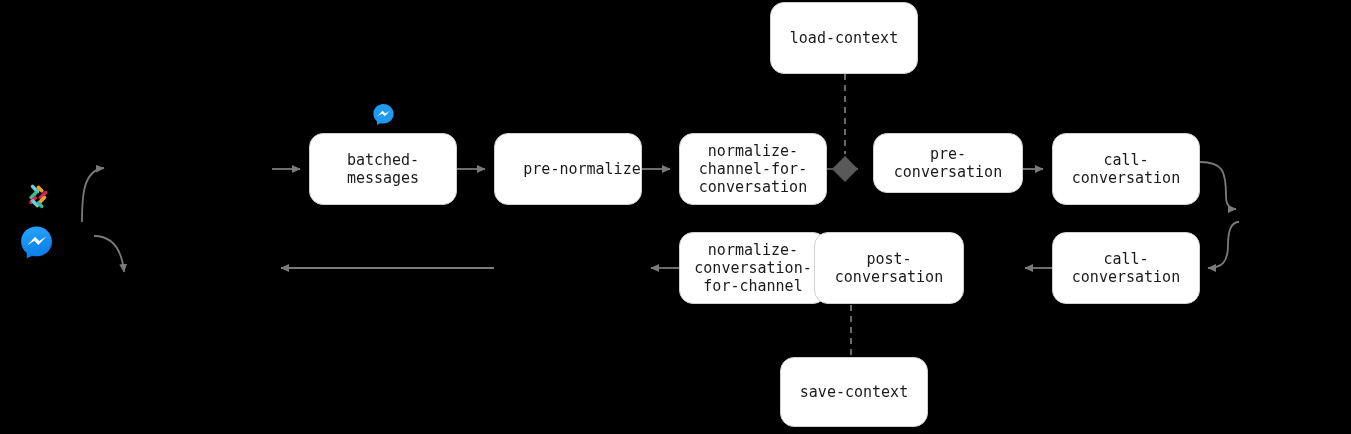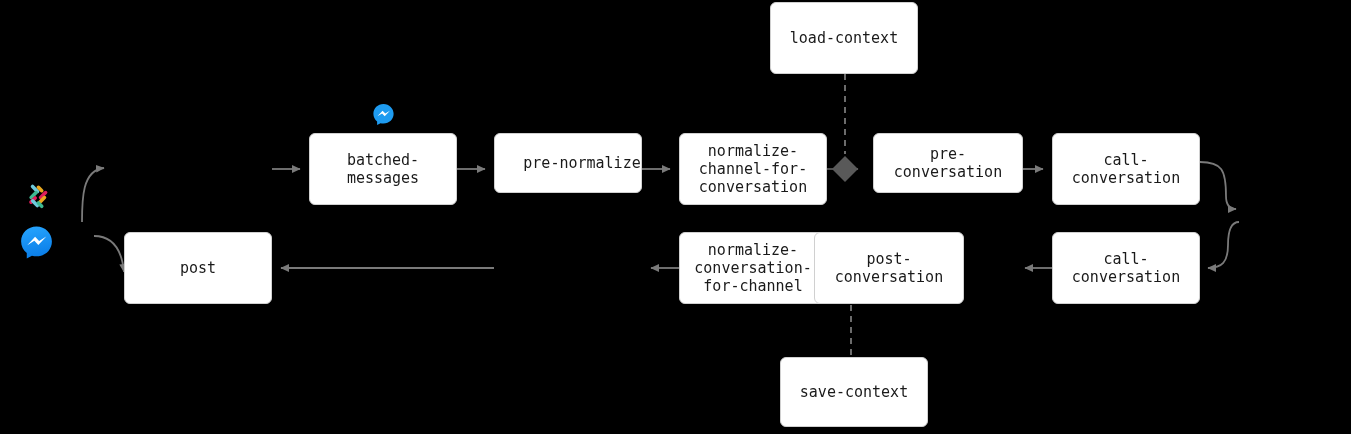--- a/index.html
+++ b/index.html
@@ -12,21 +12,21 @@
     width: 1351px;
     height: 434px;
     background: #000000;
     overflow: hidden;
     font-family: "DejaVu Sans Mono", "Liberation Mono", monospace;
   }
   .node-box {
     position: absolute;
     background: #ffffff;
     border: 1px solid #d0d0d0;
-    border-radius: 6px;
+    border-radius: 14px;
     box-sizing: border-box;
     display: flex;
     align-items: center;
     justify-content: center;
     text-align: center;
     color: #1a1a1a;
     font-size: 15px;
     line-height: 18px;
     letter-spacing: 0px;
     white-space: pre-line;
@@ -92,30 +92,29 @@
 
     <path d="M 124,272 C 104,272 96,256 94,236" fill="none" stroke="#7a7a7a" stroke-width="1.8" marker-end="url(#arrowR)" transform="rotate(180 109 254)"></path>
 
     <line x1="845" y1="74" x2="845" y2="154" stroke="#9a9a9a" stroke-width="1.4" stroke-dasharray="6 5"></line>
     <line x1="851" y1="283" x2="851" y2="357" stroke="#9a9a9a" stroke-width="1.4" stroke-dasharray="6 5"></line>
   </svg>
 
   <div class="node-box" style="left:770px; top:2px;   width:148px; height:72px;">load-context</div>
   <div class="node-box" style="left:309px; top:133px; width:148px; height:72px;">batched-
 messages</div>
-  <div class="node-box" style="left:494px; top:133px; width:148px; height:60px;padding-left:28px;">pre-normalize</div>
+  <div class="node-box" style="left:494px; top:133px; width:148px; height:72px;padding-left:28px;">pre-normalize</div>
   <div class="node-box" style="left:679px; top:133px; width:148px; height:72px;">normalize-
 channel-for-
 conversation</div>
   <div class="node-box" style="left:866px; top:133px; width:150px; height:60px;margin-left:7px;">pre-
 conversation</div>
   <div class="node-box" style="left:1052px; top:133px; width:148px; height:72px;">call-
 conversation</div>
 
-  <div class="node-box" style="left:124px; top:232px; width:148px; height:72px;">post</div>
   <div class="node-box" style="left:679px; top:232px; width:148px; height:72px;">normalize-
 conversation-
 for-channel</div>
   <div class="node-box" style="left:814px; top:232px; width:150px; height:72px;">post-
 conversation</div>
   <div class="node-box" style="left:1052px; top:232px; width:148px; height:72px;">call-
 conversation</div>
 
   <div class="node-box" style="left:780px; top:357px; width:148px; height:70px;text-align:center;">save-context</div>
 

